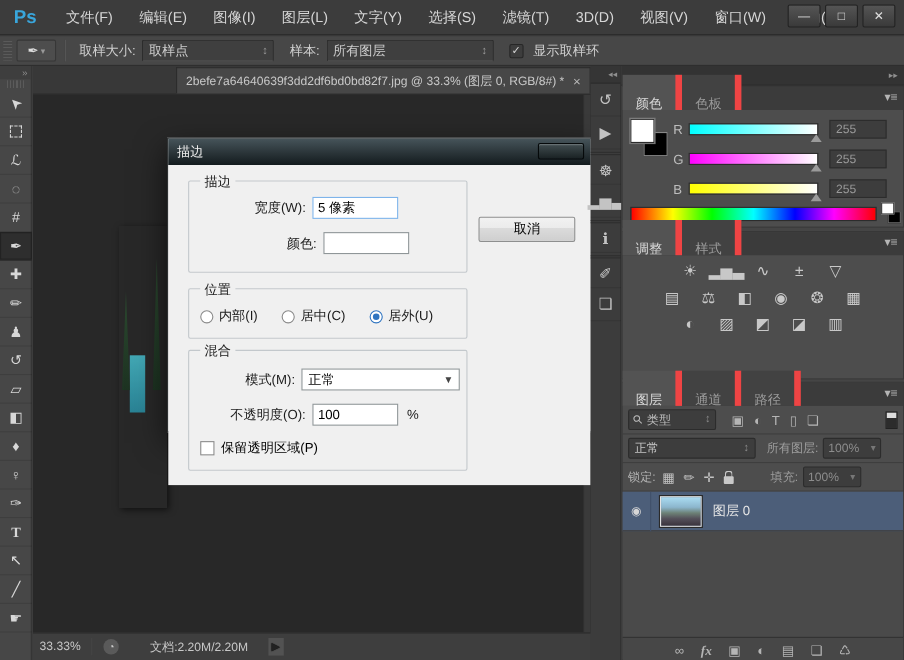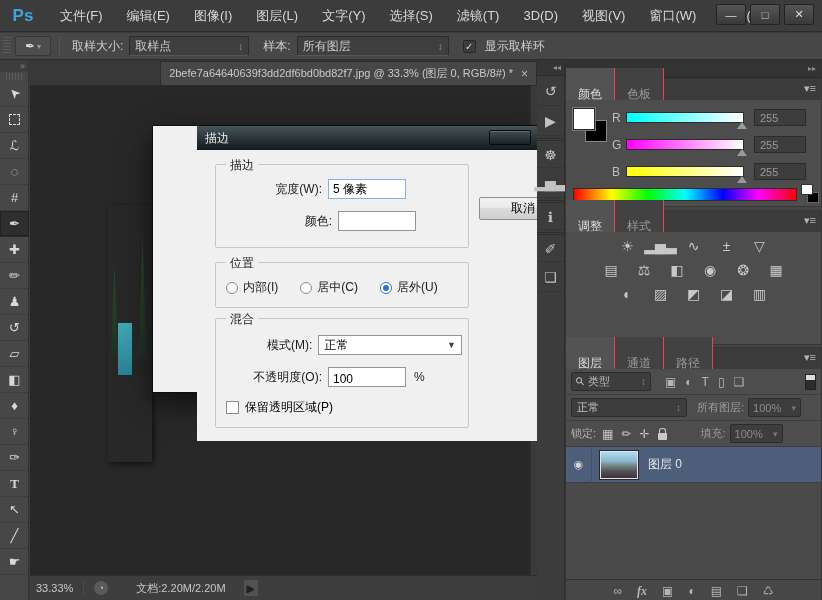--- a/index.html
+++ b/index.html
@@ -60,29 +60,29 @@
   .photo .tree1{left:2px;top:60px;}
   .photo .tree2{left:30px;top:30px;height:120px;}
 
   .statusbar{height:25px;background:#3e3e3e;border-top:1px solid #2d2d2d;display:flex;align-items:center;color:#c8c8c8;font-size:11px;}
   .statusbar .zoom{margin-left:6px;}
   .statusbar .sb-sep{width:1px;height:16px;background:#2d2d2d;border-right:1px solid #4c4c4c;margin:0 10px;}
   .statusbar .badge{width:14px;height:14px;border-radius:50%;background:#5a5a5a;color:#ccc;font-size:9px;display:flex;align-items:center;justify-content:center;margin-right:28px;}
   .statusbar .arrow{margin-left:18px;color:#1c1c1c;text-shadow:0 0 1px #000;color:#222;font-size:10px;background:#525252;width:14px;height:16px;display:flex;align-items:center;justify-content:center;}
 
   
-  .dialog{position:absolute;left:122px;top:39px;width:386px;height:268px;border:1px solid #0a0e10;box-shadow:0 10px 26px rgba(0,0,0,.65), inset 0 0 0 1px rgba(255,255,255,.18);background:#f0f0f0;padding-left:44px;}
+  .dialog{position:absolute;left:122px;top:39px;width:386px;height:268px;border:1px solid #0a0e10;box-shadow:0 10px 26px rgba(0,0,0,.65), inset 0 0 0 1px rgba(255,255,255,.18);background:#f0f0f0;}
   .dlg-title{height:24px;background:linear-gradient(#46545a,#2a3438 55%,#131b1e);display:flex;align-items:center;padding:0 8px;color:#eee;font-size:12px;}
   .dlg-close{position:absolute;right:6px;top:4px;width:42px;height:15px;border-radius:2px;background:linear-gradient(#414d50,#1a2224);border:1px solid #05090a;box-shadow:inset 0 1px 0 rgba(255,255,255,.2);}
   .dlg-body{position:relative;height:291px;background:#f0f0f0;color:#000;font-size:12px;}
   .fset{position:absolute;border:1px solid #c3c8cc;border-radius:2px;}
   .fset .legend{position:absolute;top:-8px;left:10px;background:#f0f0f0;padding:0 4px;font-size:12px;color:#1a1a1a;}
   .frow{position:absolute;display:flex;align-items:center;}
   .flabel{width:100px;text-align:right;margin-right:6px;color:#1a1a1a;white-space:nowrap;}
-  .tinput{width:78px;height:20px;background:#fff;border:1px solid #7eb4ea;padding:0 4px;font-size:12px;color:#000;display:flex;align-items:flex-end;}
+  .tinput{width:78px;height:20px;background:#fff;border:1px solid #7eb4ea;padding:0 4px;font-size:12px;color:#000;display:flex;align-items:center;}
   .swatch-btn{width:78px;height:20px;background:#fff;border:1px solid #8f9698;}
   .dcombo{width:158px;height:20px;background:#fff;border:1px solid #8f9698;display:flex;align-items:center;justify-content:space-between;padding:0 5px;color:#000;}
   .dcombo .darr{font-size:9px;color:#444;}
   .pct{margin-left:8px;color:#1a1a1a;}
   .dbtn{position:absolute;left:282px;width:88px;height:23px;display:flex;align-items:center;justify-content:center;font-size:12px;color:#000;border-radius:2px;}
   .dbtn.ok{top:18px;border:1px solid #2c628b;background:linear-gradient(#eaf6fd,#d7effc 45%,#bde6fd 46%,#a6d9f4);box-shadow:0 0 0 1px #aad5ee inset;}
   .dbtn.cancel{top:47px;border:1px solid #8e8f8f;background:linear-gradient(#f2f2f2,#ebebeb 45%,#dbdbdb 46%,#cfcfcf);}
   .radio{width:12px;height:12px;border-radius:50%;background:#fff;border:1px solid #8a8a8a;margin-right:5px;position:relative;}
   .radio.on{border-color:#2f74c0;}
   .radio.on::after{content:"";position:absolute;left:2px;top:2px;width:6px;height:6px;border-radius:50%;background:#2f74c0;}
@@ -94,21 +94,21 @@
   .ds-head{height:16px;background:#353535;color:#8f8f8f;font-size:8px;text-align:right;line-height:16px;padding-right:3px;border-bottom:1px solid #2c2c2c;}
   .ds-icons{display:flex;flex-direction:column;align-items:center;}
   .ds-icons .icn{width:28px;height:30px;display:flex;align-items:center;justify-content:center;color:#c3c3c3;font-size:14px;border-bottom:1px solid rgba(0,0,0,.1);}
   .ds-icons .gsep{border-top:3px double #2e2e2e;margin-top:2px;padding-top:2px;}
 
   
   .dock{position:absolute;left:565px;top:0;width:257px;height:540px;background:#454545;}
   .dock-head{height:18px;background:#333;color:#8f8f8f;font-size:8px;text-align:right;line-height:18px;padding-right:6px;border-bottom:1px solid #292929;}
   .panel{position:absolute;left:0;width:257px;background:#4d4d4d;border:1px solid #373737;}
   .ptabs{height:21px;background:#3b3b3b;display:flex;align-items:flex-end;position:relative;}
-  .ptab{height:20px;padding:16px 12px;line-height:20px;color:#9b9b9b;font-size:12px;background:#424242;border-right:1px solid #ef4444;}
+  .ptab{height:20px;padding:16px 12px;line-height:20px;color:#9b9b9b;font-size:12px;background:#424242;border-right:6px solid #ef4444;}
   .ptab.active{background:#535353;color:#d9d9d9;}
   .pmenu{position:absolute;right:5px;top:3px;color:#b5b5b5;font-size:11px;}
   .p-color{top:18px;height:129px;}
   .p-adjust{top:150px;height:135px;}
   .p-layers{top:287px;height:253px;}
 
   
   .color-body{position:relative;height:106px;}
   .fgbg{position:absolute;left:7px;top:8px;width:34px;height:36px;}
   .fg{position:absolute;left:0;top:0;width:22px;height:22px;background:#fff;border:1px solid #2b2b2b;box-shadow:0 0 0 1px #777;z-index:2;}

